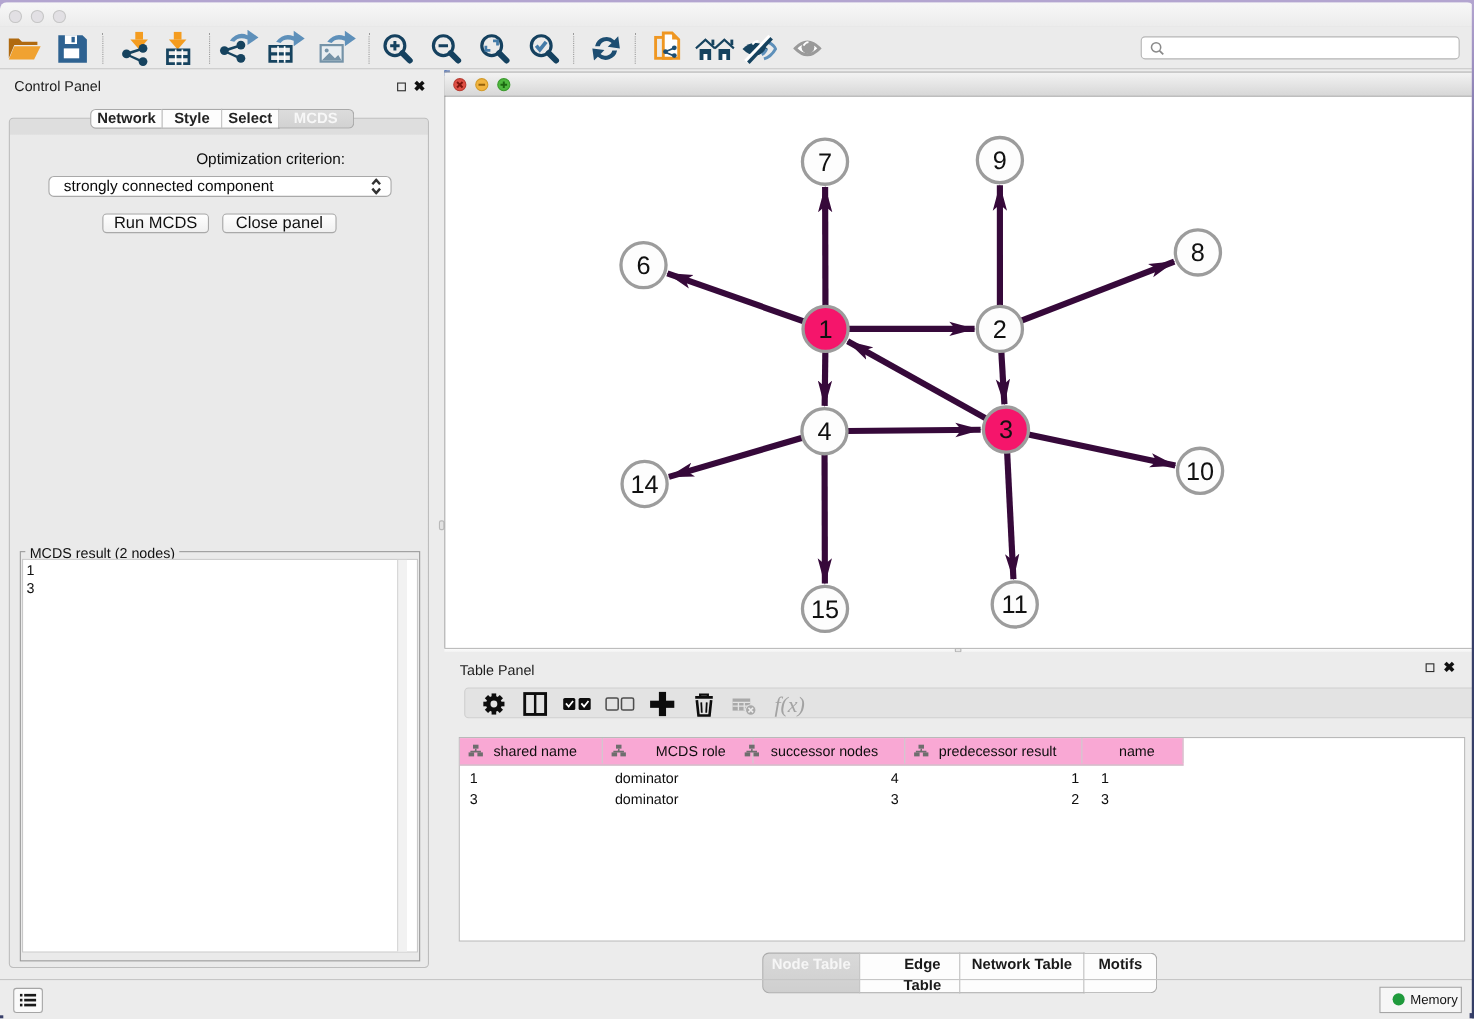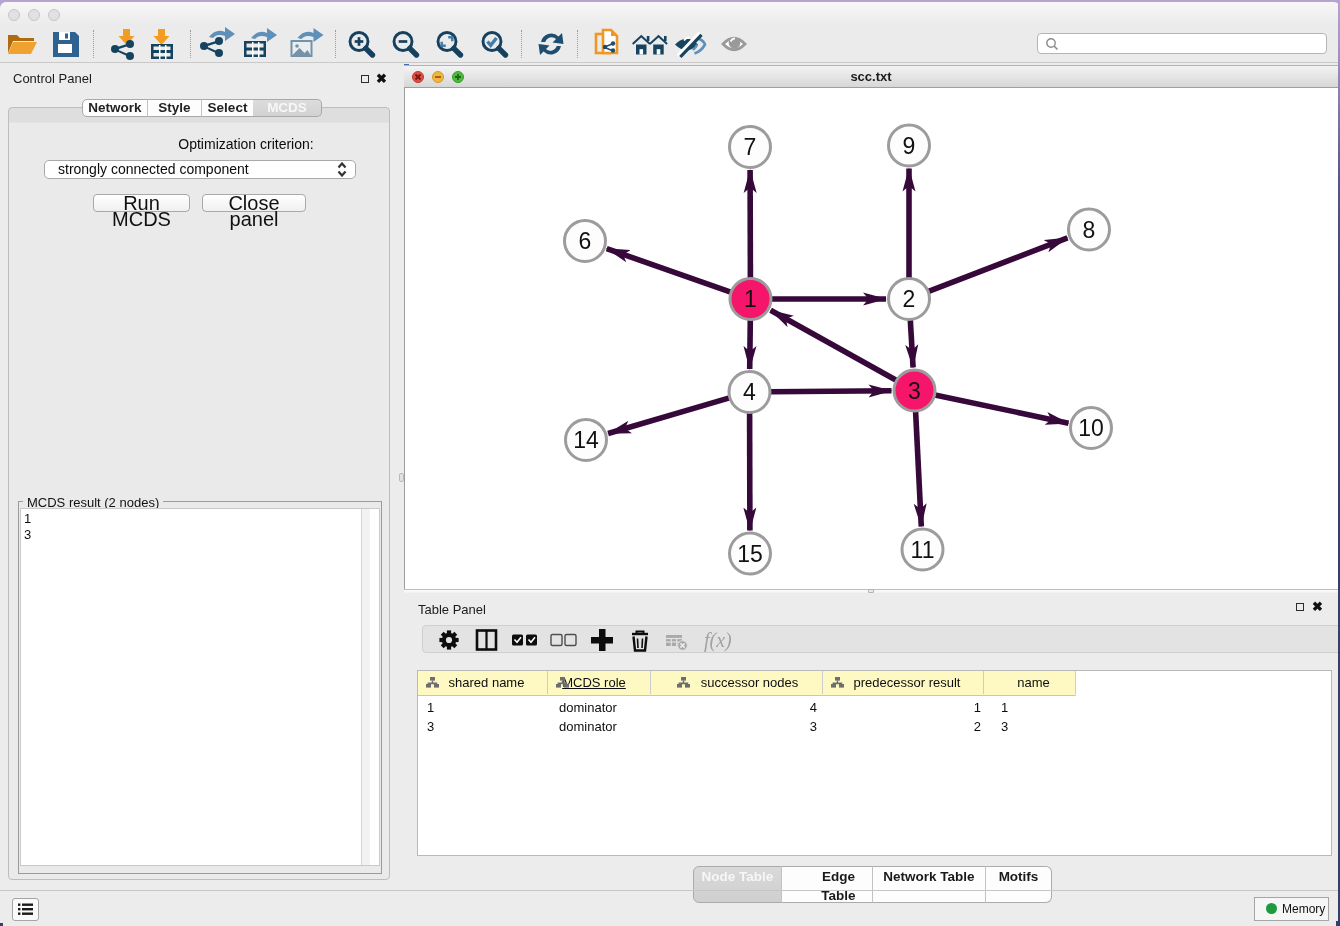--- a/index.html
+++ b/index.html
@@ -26,21 +26,21 @@
 .maxbox{width:8px;height:8px;border:1.5px solid #2c2c2c;box-sizing:border-box;background:transparent;}
 .closex{font-size:13px;font-weight:700;color:#111;}
 #cp-box{left:8px;top:107px;width:382px;height:773px;border:1px solid #bdbdbd;border-radius:4px;
   background:linear-gradient(#dedede 0px,#dedede 14px,#eaeaea 15px,#eaeaea 100%);box-sizing:border-box;}
 .tab{position:absolute;top:99px;height:18px;box-sizing:border-box;border:1px solid #a9a9a9;
   background:#fdfdfd;font-size:13.5px;font-weight:700;color:#222;text-align:center;line-height:16px;}
 #optlabel{left:8px;top:136px;width:380px;text-align:center;font-size:14px;color:#0b0b0b;margin-left:48px;}
 #combo{left:44px;top:160px;width:312px;height:19px;background:#fff;border:1px solid #a9a9a9;
   border-radius:5px;box-sizing:border-box;font-size:14px;color:#0b0b0b;line-height:17px;padding-left:13px;}
 .btn{position:absolute;top:194px;height:18px;box-sizing:border-box;border:1px solid #a9a9a9;
-  border-radius:4px;background:linear-gradient(#ffffff,#f0f0f0);font-size:20px;color:#111;
+  border-radius:4px;background:linear-gradient(#ffffff,#f0f0f0);font-size:15px;color:#111;
   text-align:center;line-height:16px;}
 #fieldset{left:18px;top:501px;width:364px;height:373px;border:1px solid #9b9b9b;box-sizing:border-box;}
 #fieldlegend{left:23px;top:495px;background:#eaeaea;padding:0 4px;font-size:13px;color:#111;}
 #fieldwhite{left:20px;top:508px;width:360px;height:358px;background:#fff;
   border:1px solid #c9c9c9;box-sizing:border-box;font-size:13px;color:#111;line-height:16px;}
 #fieldscroll{left:361px;top:509px;width:9px;height:356px;background:#f2f2f2;border-left:1px solid #d5d5d5;box-sizing:border-box;}
 
 #vgrip{left:399px;top:473px;width:5px;height:9px;background:#e2e2e2;border:1px solid #b9b9b9;border-radius:2px;box-sizing:border-box;}
 #hgrip{left:868px;top:589px;width:6px;height:4px;background:#e8e8e8;border:1px solid #b5b5b5;border-radius:1px;box-sizing:border-box;}
 
@@ -54,21 +54,21 @@
 #net-bottom{left:404px;top:589px;width:934px;height:1px;background:#bdbdbd;}
 #blue-corner{left:404px;top:64px;width:5px;height:5px;
   border-left:2px solid #4a6cb3;border-top:2px solid #4a6cb3;box-sizing:border-box;}
 
 #tp{left:404px;top:593px;width:936px;height:297px;background:#ececec;}
 #tp-title{left:14px;top:9px;font-size:13px;color:#1c1c1c;position:absolute;}
 #tp-toolbar{position:absolute;left:18px;top:32px;width:924px;height:28px;background:#e3e3e3;
   border:1px solid #cfcfcf;border-radius:4px;box-sizing:border-box;}
 #tbl{position:absolute;left:13px;top:77px;width:915px;height:186px;background:#fff;
   border:1px solid #b9b9b9;box-sizing:border-box;}
-#tbl-head{position:absolute;left:0;top:0;width:658px;height:24px;background:#fef9c3;
+#tbl-head{position:absolute;left:0;top:0;width:658px;height:24px;background:#f9a8d4;
   border-bottom:1px solid #c6c6c6;}
 .hcell{position:absolute;top:0;height:23px;border-right:1px solid #cdcdcd;box-sizing:border-box;
   font-size:13px;color:#0e0e0e;text-align:center;line-height:23px;padding-left:8px;}
 .trow{position:absolute;font-size:13px;color:#0e0e0e;}
 
 .btab{position:absolute;top:866px;height:37px;box-sizing:border-box;border:1px solid #ababab;
   background:#fdfdfd;font-size:13.5px;font-weight:700;color:#1a1a1a;text-align:center;line-height:19px;}
 
 #statusline{left:0;top:890px;width:1340px;height:1px;background:#c6c6c6;}
 #listbtn{left:12px;top:898px;width:27px;height:23px;background:#fafafa;border:1px solid #a5a5a5;
@@ -272,21 +272,20 @@
   <div class="mlite" style="left:28px;background:#f2b43e;border:1px solid #d29a28;">
     <svg width="10" height="10" viewBox="0 0 10 10" style="position:absolute;left:0;top:0;">
       <path d="M2 5 H8" stroke="#94610a" stroke-width="1.8"></path>
     </svg>
   </div>
   <div class="mlite" style="left:48px;background:#4fb93f;border:1px solid #3a9a2c;">
     <svg width="10" height="10" viewBox="0 0 10 10" style="position:absolute;left:0;top:0;">
       <path d="M2 5 H8 M5 2 V8" stroke="#1c6812" stroke-width="1.8"></path>
     </svg>
   </div>
-  <div id="net-title-text">scc.txt</div>
 </div>
 <div class="abs" id="canvas">
 <svg width="933" height="501" viewBox="0 0 933 501">
   <defs>
     <marker id="arr" viewBox="0 0 24 14" refX="23" refY="7" markerWidth="24" markerHeight="14" markerUnits="userSpaceOnUse" orient="auto">
       <path d="M0 0.5 L24 7 L0 13.5 L5.5 7 Z" fill="#36093a"></path>
     </marker>
   </defs>
   <g stroke="#36093a" stroke-width="5.6" marker-end="url(#arr)">
     <line x1="345.4" y1="190.0" x2="345.1" y2="82.0"></line>
@@ -397,21 +396,21 @@
         <circle cx="250.5" cy="19.5" r="4.8" fill="#a9a9a9" stroke="#e3e3e3" stroke-width="1"></circle>
         <path d="M248.4 17.4 l4.2 4.2 M252.6 17.4 l-4.2 4.2" stroke="#ececec" stroke-width="1.5"></path>
       </g>
 
       <text x="272" y="21" style="font-family:'Liberation Serif',serif;font-style:italic;" font-size="20" fill="#a3a3a3">f(x)</text>
     </svg>
   </div>
   <div id="tbl">
     <div id="tbl-head">
       <div class="hcell" style="left:0;width:130px;">shared name</div>
-      <div class="hcell" style="left:112px;width:121px;text-decoration:underline;">MCDS role</div>
+      <div class="hcell" style="left:146px;width:121px;">MCDS role</div>
       <div class="hcell" style="left:251px;width:154px;">successor nodes</div>
       <div class="hcell" style="left:405px;width:161px;">predecessor result</div>
       <div class="hcell" style="left:566px;width:92px;">name</div>
       <svg width="660" height="23" viewBox="0 0 660 23" style="position:absolute;left:0;top:0;pointer-events:none;">
         <g fill="#6e6e6e">
           <g transform="translate(9,6)">
               <rect x="3" y="0" width="5" height="3.6"></rect>
               <rect x="-1" y="7" width="5" height="3.6"></rect>
               <rect x="7" y="7" width="5" height="3.6"></rect>
               <path d="M5 3.6 h1.2 v2 h4 v1.6 h-9.6 v-1.6 h4 z"></path>

